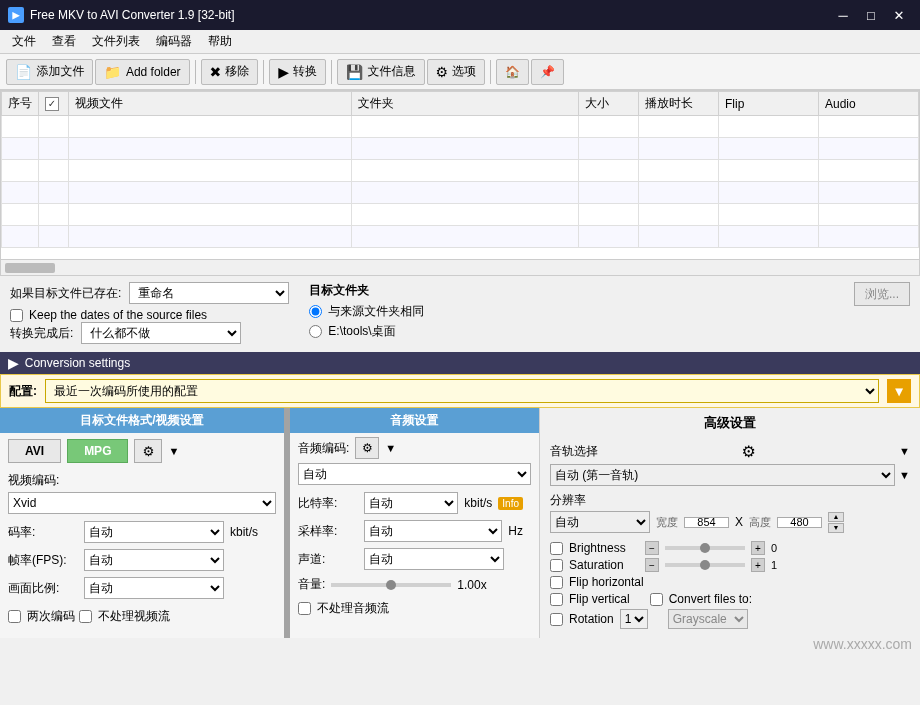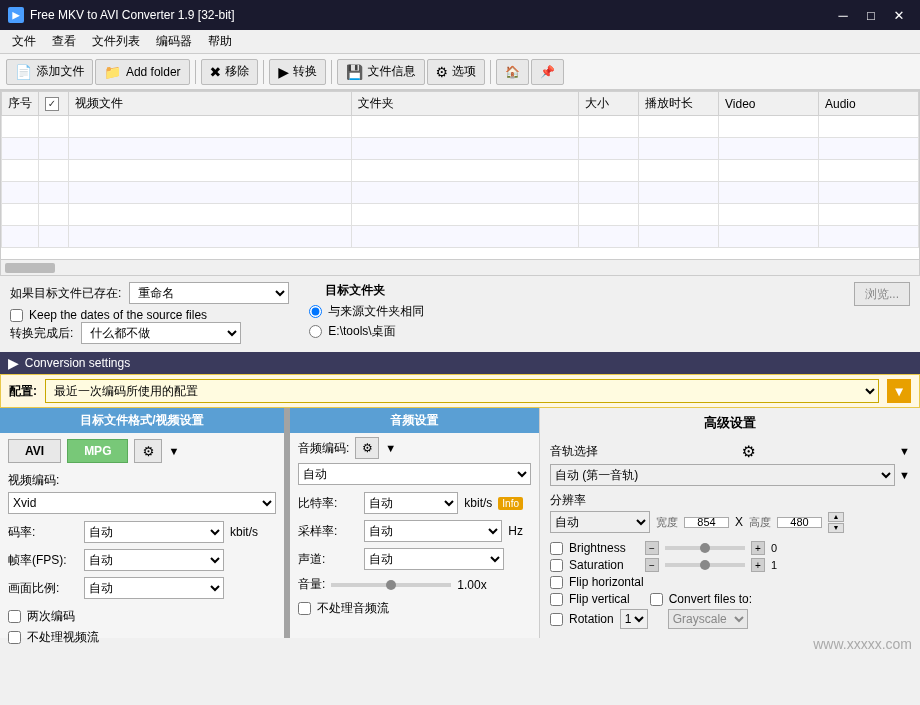--- a/index.html
+++ b/index.html
@@ -54,21 +54,21 @@
     .format-btn { padding: 4px 16px; border: 1px solid #aaa; cursor: pointer; font-size: 12px; font-weight: bold; }
     .format-btn.active { background: #78c878; color: white; border-color: #5aaa5a; }
     .format-btn.inactive { background: #e8e8e8; }
     .format-gear-btn { width: 28px; height: 24px; background: #e8e8e8; border: 1px solid #aaa; cursor: pointer; display: flex; align-items: center; justify-content: center; }
     
     .setting-row { display: flex; align-items: center; padding: 3px 8px; gap: 6px; }
     .setting-label { font-size: 12px; min-width: 70px; }
     .setting-select { height: 22px; border: 1px solid #aaa; background: white; font-size: 12px; flex: 1; max-width: 140px; }
     .setting-unit { font-size: 12px; }
     
-    .two-check { display: flex; flex-direction: column; gap: 4px; padding: 6px 8px; }
+    .two-check { display: flex; flex-direction: row; gap: 4px; padding: 6px 8px; }
     .check-row { display: flex; align-items: center; gap: 6px; font-size: 12px; }
 
     
     .center-col { width: 250px; background: #f5f5f5; border-right: 1px solid #ccc; padding: 0; }
     .audio-select-wide { height: 22px; border: 1px solid #aaa; background: white; font-size: 12px; width: 100%; }
     
     .audio-setting-row { display: flex; align-items: center; padding: 3px 16px 3px 8px; gap: 6px; }
     .audio-setting-label { font-size: 12px; min-width: 60px; }
     
     .info-badge { background: #e8a000; color: white; font-size: 10px; padding: 1px 4px; border-radius: 2px; cursor: pointer; }
@@ -155,21 +155,21 @@
     <thead>
       <tr>
         <th class="checkbox-th"><span>序号</span></th>
         <th style="width:30px;">
           <div class="check-icon checked"></div>
         </th>
         <th><span>视频文件</span></th>
         <th><span>文件夹</span></th>
         <th style="width:60px;"><span>大小</span></th>
         <th style="width:80px;"><span>播放时长</span></th>
-        <th style="width:100px;"><span>Video</span></th>
+        <th style="width:100px;"><span>Flip</span></th>
         <th style="width:100px;"><span>Audio</span></th>
       </tr>
     </thead>
     <tbody>
       <tr>
           <td></td>
           <td></td>
           <td></td>
           <td></td>
           <td></td>
@@ -256,21 +256,21 @@
         <select class="bottom-select bottom-select-wide">
           <option>什么都不做</option>
           <option>关机</option>
         </select>
       </div>
     </div>
 
     <div style="flex:1;">
       <div style="display:flex; align-items:flex-start; justify-content:space-between;">
         <div>
-          <div style="font-weight:bold; margin-bottom:4px;margin-left:16px;">
+          <div style="font-weight:bold; margin-bottom:4px;">
             <span>目标文件夹</span>
           </div>
           <div style="display:flex; align-items:center; gap:6px; margin-bottom:3px;">
             <input type="radio" name="target" checked="" style="">
             <span>与来源文件夹相同</span>
           </div>
           <div style="display:flex; align-items:center; gap:6px;">
             <input type="radio" name="target" style="">
             <span>E:\tools\桌面</span>
           </div>

